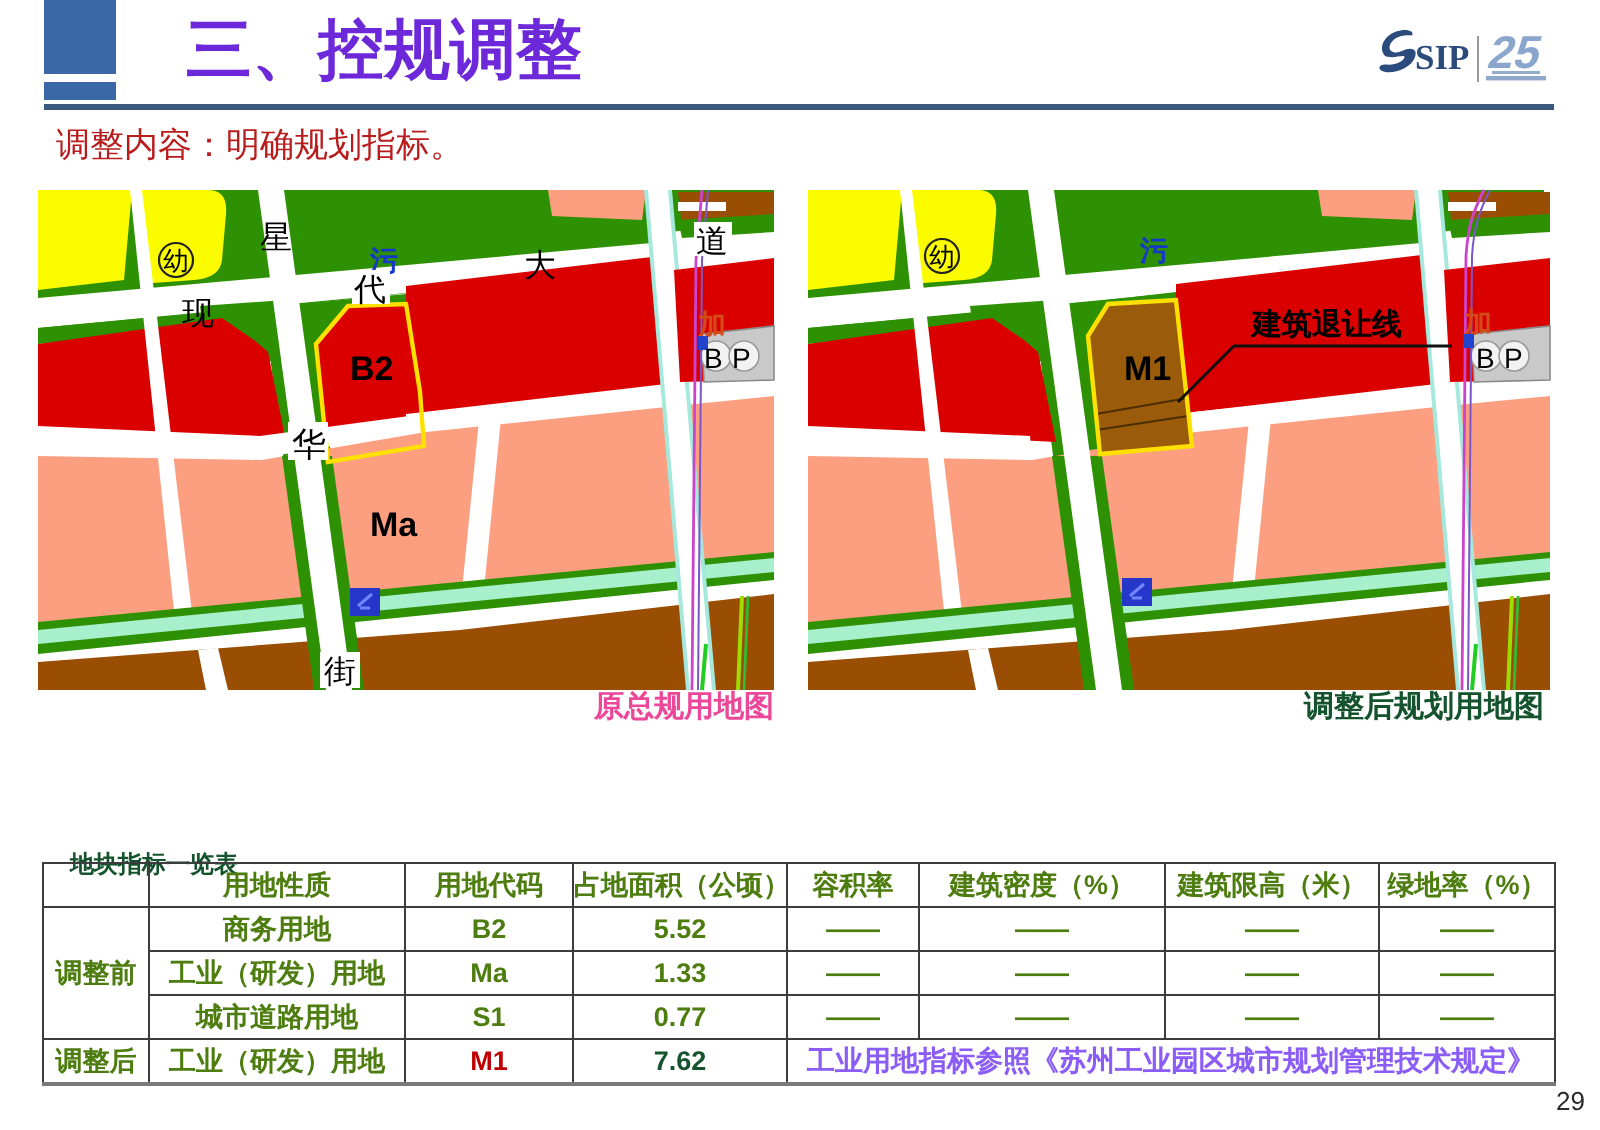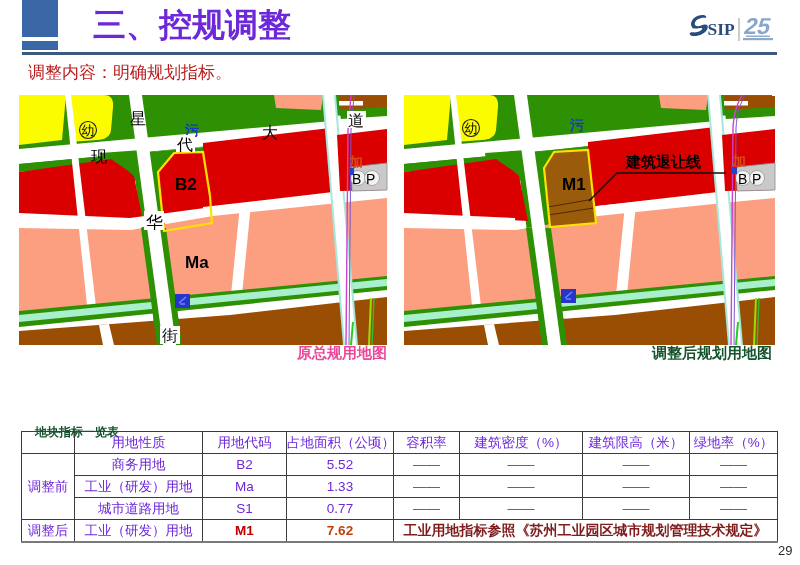--- a/index.html
+++ b/index.html
@@ -1,22 +1,22 @@
 <!DOCTYPE html>
 <html><head>
 <meta charset="utf-8">
 <style>
   html,body{margin:0;padding:0;}
   body{width:800px;height:565px;position:relative;background:#ffffff;
        font-family:"Liberation Sans",sans-serif;overflow:hidden;}
   .abs{position:absolute;}
   table.ind{border-collapse:collapse;table-layout:fixed;border-bottom:2px solid #7a7a7a;}
   table.ind td{border:1px solid #3c3c3c;text-align:center;vertical-align:middle;
-       font-size:13.5px;color:#6d28d9;padding:0;height:21px;line-height:21px;
-       white-space:nowrap;overflow:hidden;}
+       font-size:13.5px;color:#4d7c0f;padding:0;height:21px;line-height:21px;
+       white-space:nowrap;overflow:hidden;font-weight:bold;}
 </style>
 </head>
 <body>
 
 <div class="abs" style="left:22px;top:0;width:36px;height:37px;background:#3a68a6;"></div>
 
 <div class="abs" style="left:22px;top:41px;width:36px;height:9px;background:#3a68a6;"></div>
 
 <div class="abs" style="left:93px;top:3px;font-size:33px;font-weight:bold;color:#6d28d9;">三、控规调整</div>
 
@@ -311,19 +311,19 @@
         <td>0.77</td>
         <td>——</td>
         <td>——</td>
         <td>——</td>
         <td>——</td>
   </tr>
   <tr>
     <td>调整后</td>
         <td>工业（研发）用地</td>
         <td style="color:#c00000;font-weight:bold;">M1</td>
-        <td style="color:#c2410c;font-weight:bold;">7.62</td>
-        <td colspan="4" style="color:#7f1d1d;font-weight:bold;font-size:14px;">工业用地指标参照《苏州工业园区城市规划管理技术规定》</td>
+        <td style="color:#14532d;font-weight:bold;">7.62</td>
+        <td colspan="4" style="color:#8b5cf6;font-weight:bold;font-size:14px;">工业用地指标参照《苏州工业园区城市规划管理技术规定》</td>
   </tr>
 </tbody>
   </table>
 
 <div class="abs" style="left:778px;top:543px;font-size:13px;color:#2a2a2a;">29</div>
 
 </body></html>

